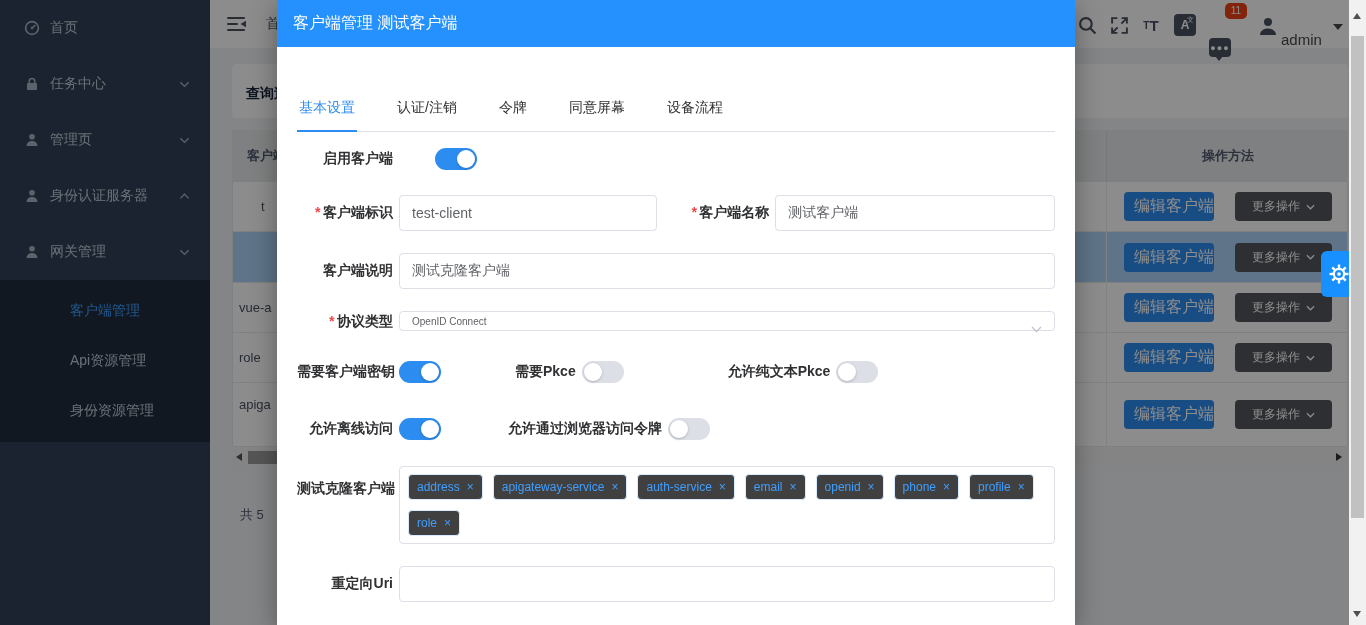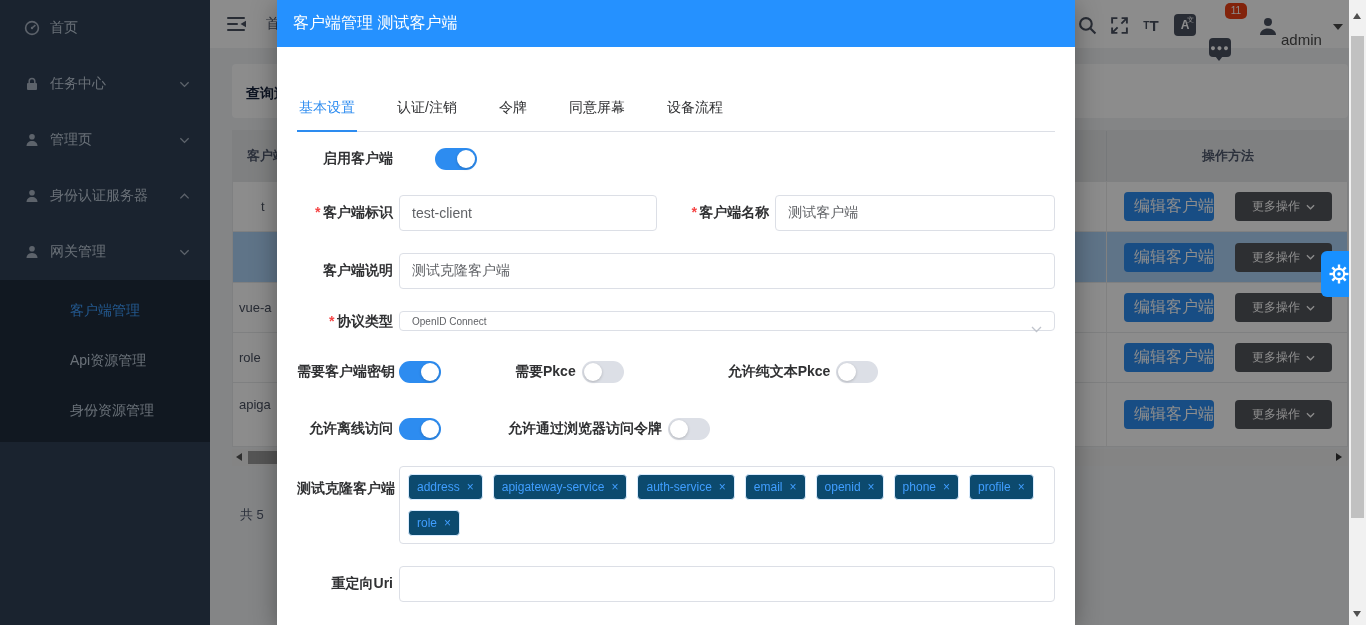--- a/index.html
+++ b/index.html
@@ -70,21 +70,21 @@
   .flabel .req { color:#f54545; margin-right:3px; font-weight:bold; }
   .inp { height:36px; border:1px solid #dcdfe6; border-radius:4px; font-size:14px; color:#606266; padding:0 12px; outline:none; font-family:inherit; background:#fff; }
   .sel { position:relative; height:20px; border:1px solid #dcdfe6; border-radius:4px; display:flex; align-items:center; padding:0 12px; font-size:10px; color:#606266; cursor:pointer; }
   .sel-caret { position:absolute; right:12px; top:14px; width:11px; height:7px; color:#c0c4cc; }
   .switch { position:relative; width:42px; height:22px; border-radius:11px; background:#dcdfe6; cursor:pointer; flex:none; transition:background .2s; }
   .switch .knob { position:absolute; left:2px; top:2px; width:18px; height:18px; border-radius:50%; background:#fff; box-shadow:0 1px 3px rgba(0,0,0,.2); }
   .switch.on { background:#2d8cf0; }
   .switch.on .knob { left:22px; }
   .midlabel { font-size:14px; font-weight:bold; color:#303133; white-space:nowrap; margin-right:6px; }
   .tagbox { width:656px; min-height:78px; border:1px solid #dcdfe6; border-radius:4px; padding:7px 8px; display:flex; flex-wrap:wrap; gap:10px; align-content:flex-start; }
-  .tag { display:inline-flex; align-items:center; height:26px; background:#0c4a6e; border:1px solid #d9ecff; border-radius:4px; color:#409eff; font-size:12px; padding:0 8px; cursor:default; white-space:nowrap; }
+  .tag { display:inline-flex; align-items:center; height:26px; background:#404040; border:1px solid #d9ecff; border-radius:4px; color:#409eff; font-size:12px; padding:0 8px; cursor:default; white-space:nowrap; }
   .tag .tag-x { margin-left:7px; font-size:12px; cursor:pointer; color:#409eff; }
   .align-top { align-items:flex-start; }
   .align-top .flabel { margin-top:14px; }
 
   
   .gear-btn { position:absolute; left:1321px; top:251px; width:36px; height:46px; background:#1890ff; border-radius:6px 0 0 6px; z-index:11; display:flex; align-items:center; justify-content:center; cursor:pointer; }
   .vscroll { position:absolute; left:1349px; top:0; width:17px; height:625px; background:#f1f1f1; z-index:12; }
   .vs-up { position:absolute; left:4px; top:13px; width:0; height:0; border-left:4.5px solid transparent; border-right:4.5px solid transparent; border-bottom:6px solid #505050; }
   .vs-down { position:absolute; left:4px; bottom:8px; width:0; height:0; border-left:4.5px solid transparent; border-right:4.5px solid transparent; border-top:6px solid #505050; }
   .vs-thumb { position:absolute; left:2px; top:36px; width:13px; height:482px; background:#c1c1c1; }

